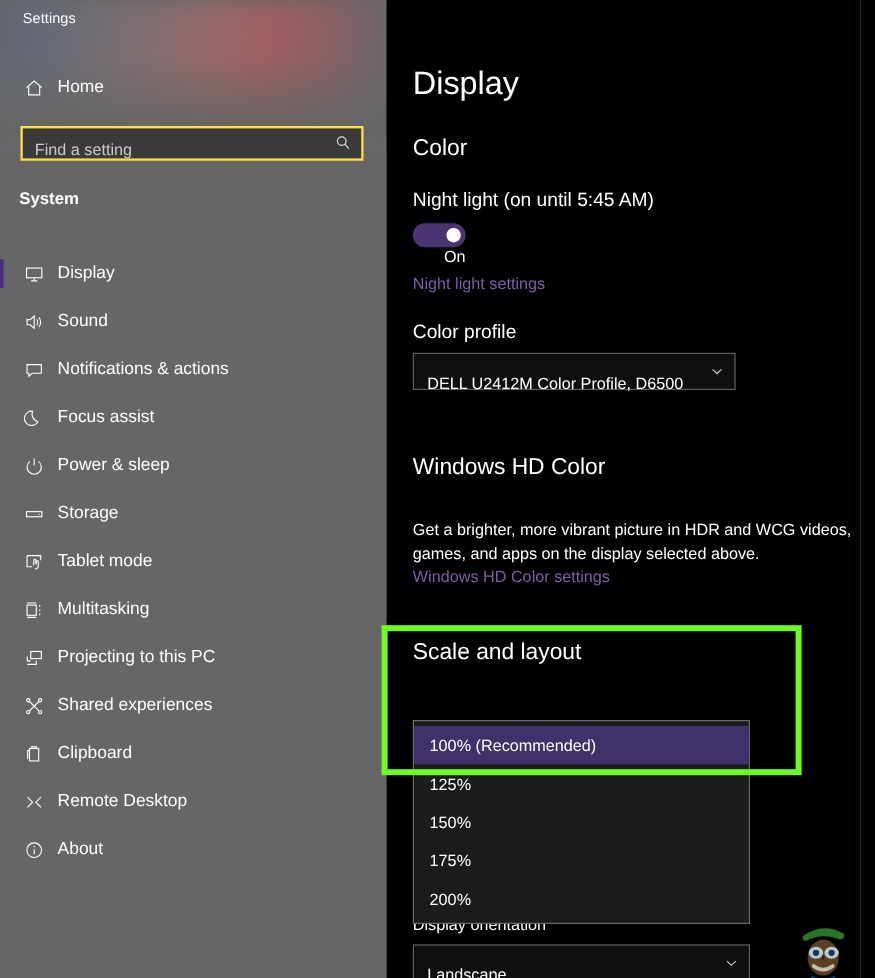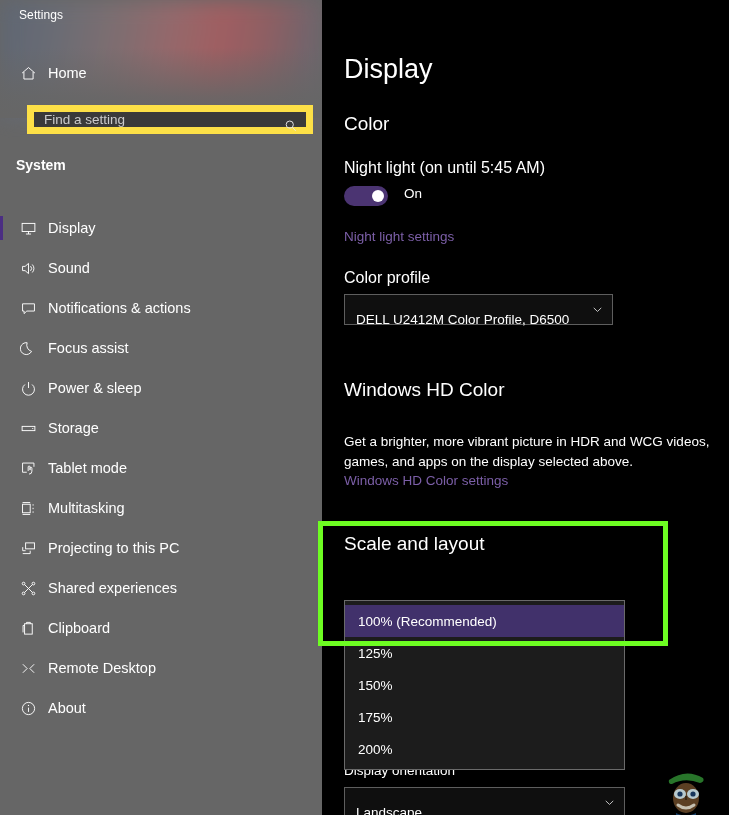--- a/index.html
+++ b/index.html
@@ -65,25 +65,25 @@
   .nav-icon svg { display: block; }
   .nav-label {
     font-size: 14.5px;
     color: #ffffff;
     white-space: nowrap;
   }
   #home-row .nav-icon { margin-left: 8px; }
 
   #search-box {
     position: absolute;
-    left: 27px; top: 105px;
+    left: 17px; top: 105px;
     width: 286px; height: 29px;
     background: #3a3a3a;
-    border: 7px solid #fde047;
-    display: flex; align-items: flex-start;
+    border: 2px solid #fde047;
+    display: flex; align-items: flex-end;
     z-index: 4;
   }
   #search-input {
     flex: 1;
     background: transparent;
     border: none; outline: none;
     color: #cfcfcf;
     font-size: 13.5px;
     font-family: "Liberation Sans", sans-serif;
     padding: 0 6px 0 10px;
@@ -158,21 +158,21 @@
     left: 22px;
     font-size: 13.5px;
     color: #7c5fa8;
     cursor: pointer;
   }
 
   
   #night-toggle-row {
     position: absolute;
     left: 22px; top: 186px;
-    display: flex; align-items: flex-start;
+    display: flex; align-items: flex-end; flex-direction: column;
   }
   #night-toggle {
     width: 44px; height: 20px;
     border-radius: 10px;
     background: #4b3472;
     position: relative;
     cursor: pointer;
   }
   #night-toggle .knob {
     position: absolute;

